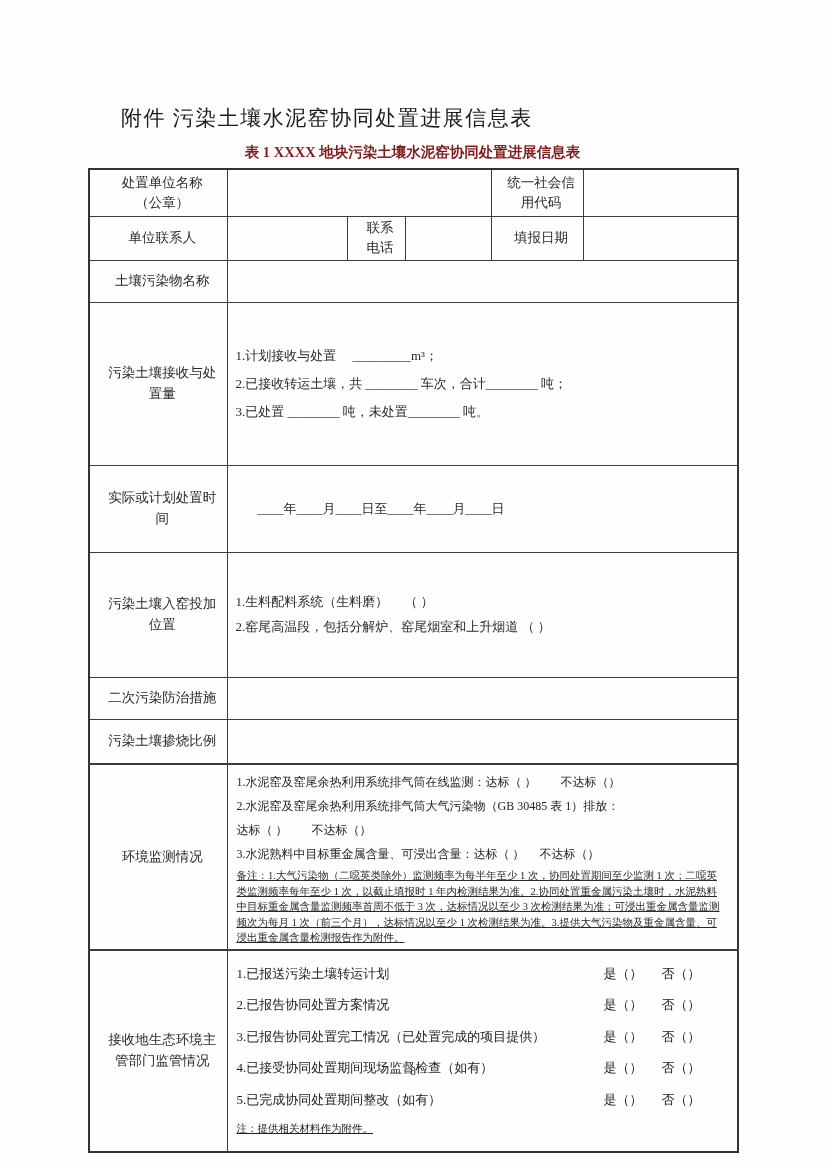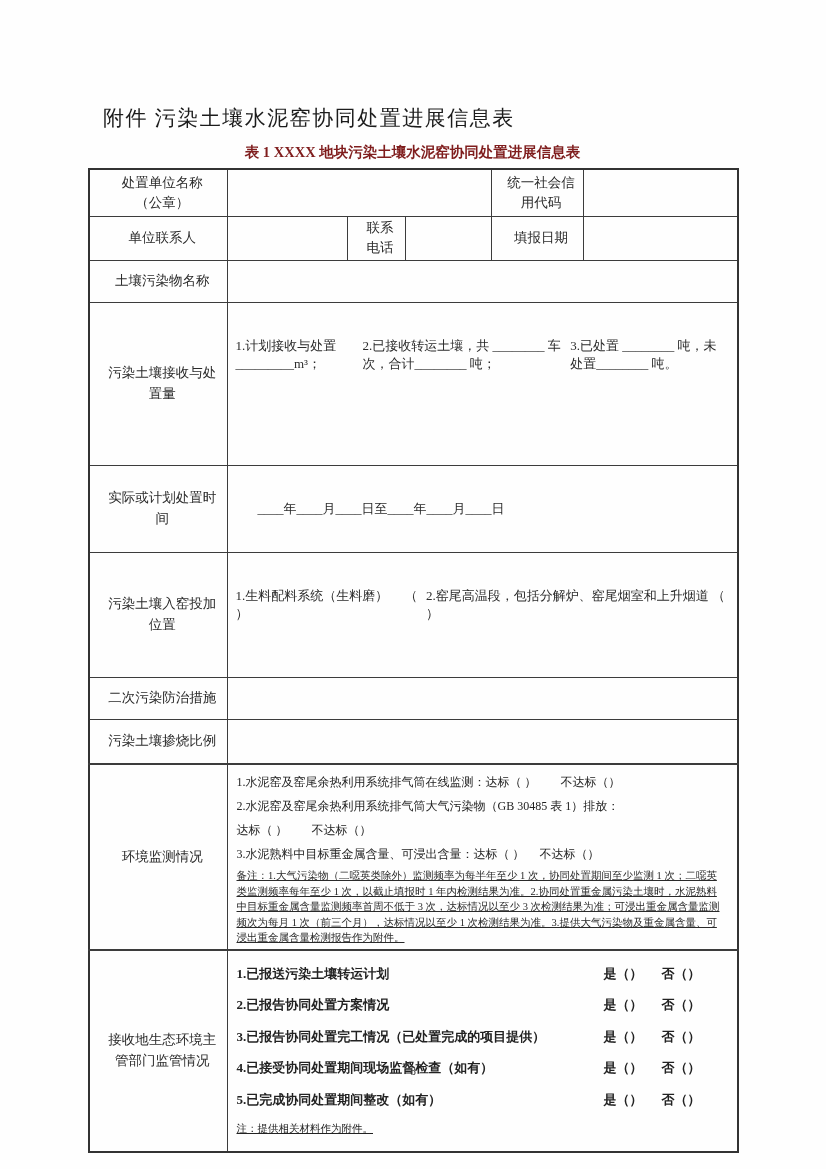--- a/index.html
+++ b/index.html
@@ -9,21 +9,21 @@
     width: 826px;
     height: 1169px;
     margin: 0 auto;
     background: #fefefe;
     font-family: "Liberation Serif", "DejaVu Serif", serif;
     color: #222;
     overflow: hidden;
   }
   .doc-title {
     position: absolute;
-    left: 103px;
+    left: 121px;
     top: 104px;
     font-size: 21px;
     letter-spacing: 1.5px;
     color: #1c1c1c;
     white-space: pre;
   }
   .table-caption {
     position: absolute;
     left: 88px;
     top: 143px;
@@ -57,21 +57,21 @@
     padding-left: 8px;
   }
   td.val { background: #fefefe; }
   td.content {
     padding: 2px 8px;
     white-space: pre-wrap;
     color: #2a2a2a;
   }
   .stack {
     display: flex;
-    flex-direction: row;
+    flex-direction: column;
     justify-content: space-evenly;
   }
   .line { white-space: pre-wrap; }
   .time-line { padding-left: 22px; font-size: 13px; }
   td.mon-cell { vertical-align: top; padding: 5px 10px 3px 9px; }
   .mon-line { white-space: pre-wrap; line-height: 24px; font-size: 12px; }
   .mon-note {
     white-space: pre-wrap;
     font-size: 10.5px;
     line-height: 15.5px;
@@ -80,21 +80,21 @@
     margin-top: 2px;
   }
   td.sup-cell { vertical-align: top; padding: 0; }
   .sup-wrap {
     height: 198px;
     display: flex;
     flex-direction: column;
     justify-content: space-evenly;
     padding-left: 9px;
   }
-  .sup-item { display: flex; font-size: 13px; font-weight: bold; }
+  .sup-item { display: flex; font-size: 13px; }
   .sup-q { width: 367px; white-space: pre-wrap; }
   .sup-yes { width: 58px; }
   .sup-no { flex: 1; }
   .sup-note {
     font-size: 10.5px;
     text-decoration: underline;
   }
   .page-number {
     position: absolute;
     left: 0;

